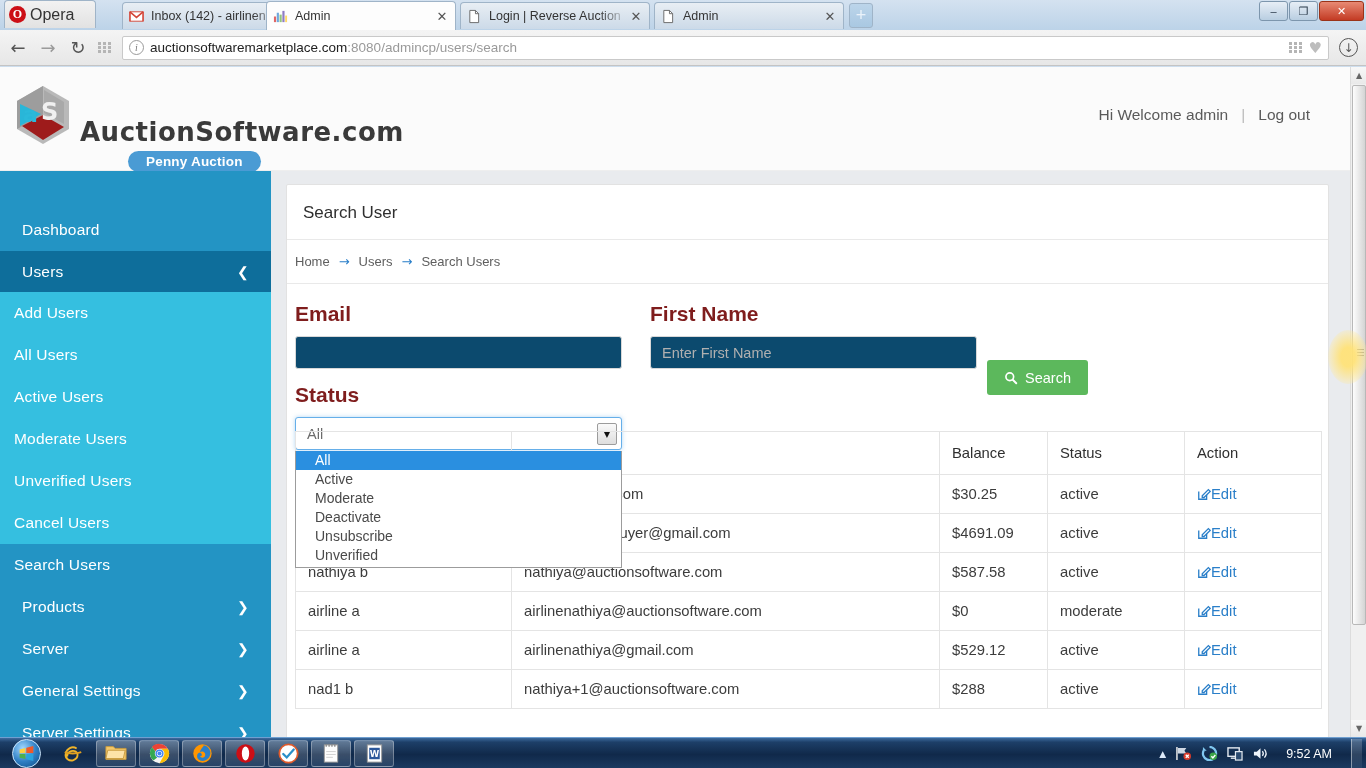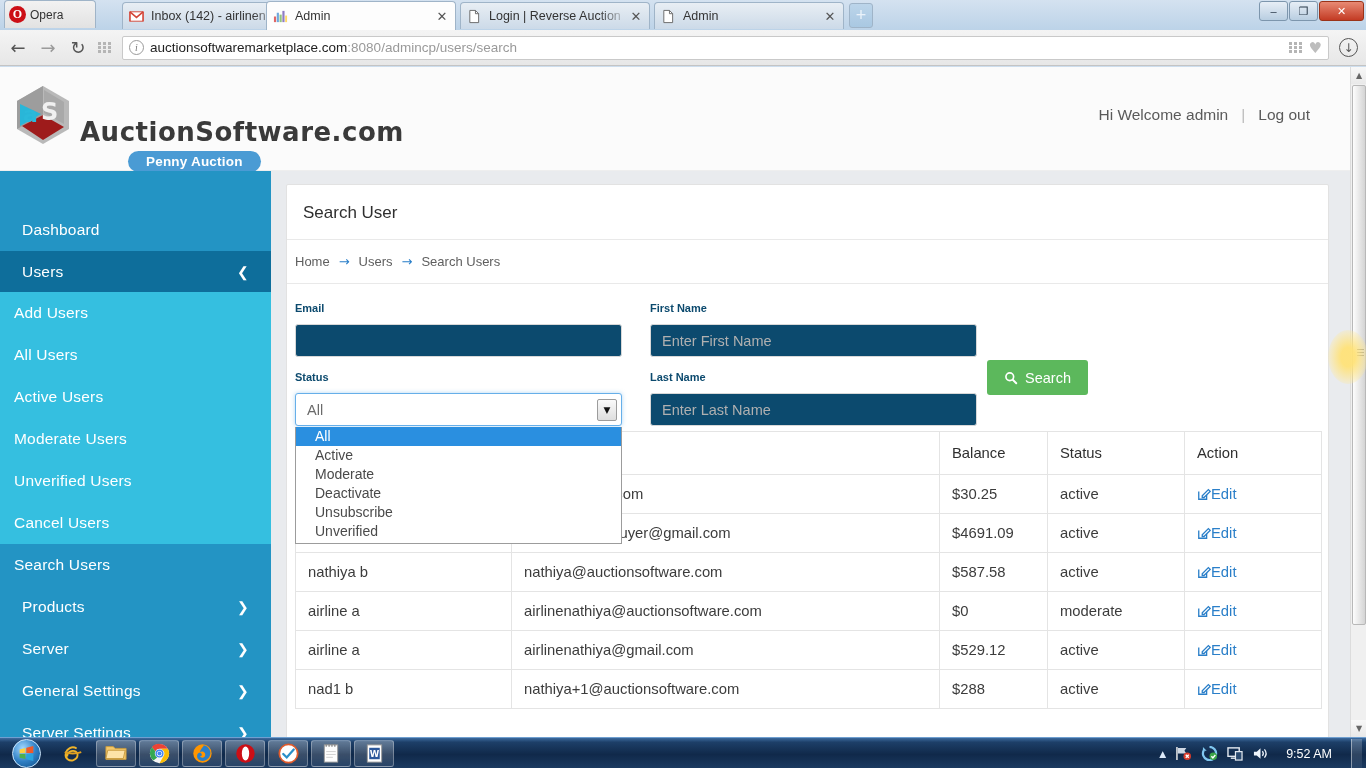--- a/index.html
+++ b/index.html
@@ -25,21 +25,21 @@
     border: 1px solid #9fb4c8; border-bottom: none;
     border-radius: 4px 4px 0 0;
     display: flex; align-items: center; gap: 4px; padding-left: 4px;
   }
   .opera-o {
     width: 17px; height: 17px; border-radius: 50%;
     background: #cc0f16; color: #fff; font-size: 12px; font-weight: bold;
     display: flex; align-items: center; justify-content: center;
     font-family: "Liberation Serif", serif;
   }
-  #opera-badge .lbl { font-size: 12px; color: #333; }
+  #opera-badge .lbl { font-size: 16px; color: #333; }
 
   .tab {
     position: absolute; top: 2px; height: 27px;
     background: linear-gradient(#e8eef4, #ccdae8);
     border: 1px solid #9fb4c8; border-bottom: none;
     border-radius: 4px 4px 0 0;
     display: flex; align-items: center; padding: 0 6px;
     font-size: 12.5px; color: #333;
     overflow: hidden;
   }
@@ -168,21 +168,21 @@
   }
   #breadcrumb {
     font-size: 13px; color: #5e5e5e; padding: 14px 0 14px 8px;
     border-bottom: 1px solid #e9e9e9; display: flex; align-items: center; gap: 9px;
   }
   #breadcrumb .arw { color: #2a7fc9; font-family: "DejaVu Sans", sans-serif; }
 
   #formarea { padding: 18px 8px 0 8px; position: relative; }
   .frow { display: flex; gap: 28px; margin-bottom: 14px; }
   .fcol { width: 327px; }
-  .flabel { font-size: 11px; font-weight: bold; color: #0c4a6e; margin-bottom: 10px; }
+  .flabel { font-size: 21px; font-weight: bold; color: #7f1d1d; margin-bottom: 10px; }
   .finput {
     width: 100%; height: 33px; border: 1px solid #d8d8d8; border-radius: 3px;
     background: #0c4a6e; font-size: 14.5px; color: #9b9b9b; padding: 0 11px;
     font-family: "Liberation Sans", sans-serif;
   }
   .finput::placeholder { color: #b0b0b0; }
 
   #selectwrap { position: relative; width: 327px; }
   #statusselect {
     width: 327px; height: 33px; border: 1px solid #66afe9; border-radius: 3px;
@@ -502,24 +502,20 @@
                 </div>
                 <div id="optionlist">
                   <div class="opt selected">All</div>
                   <div class="opt">Active</div>
                   <div class="opt">Moderate</div>
                   <div class="opt">Deactivate</div>
                   <div class="opt">Unsubscribe</div>
                   <div class="opt">Unverified</div>
                 </div>
               </div>
-            </div>
-            <div class="fcol">
-              <div class="flabel">Last Name</div>
-              <input class="finput" placeholder="Enter Last Name" style="">
             </div>
           </div>
 
           <button id="searchbtn">
             <svg class="edit-ico" viewBox="0 0 16 16">
               <circle cx="6.6" cy="6.6" r="4.4" fill="none" stroke="#fff" stroke-width="1.9"></circle>
               <line x1="10" y1="10" x2="14" y2="14" stroke="#fff" stroke-width="2.2" stroke-linecap="round"></line>
             </svg>
             <span>Search</span>
           </button>

